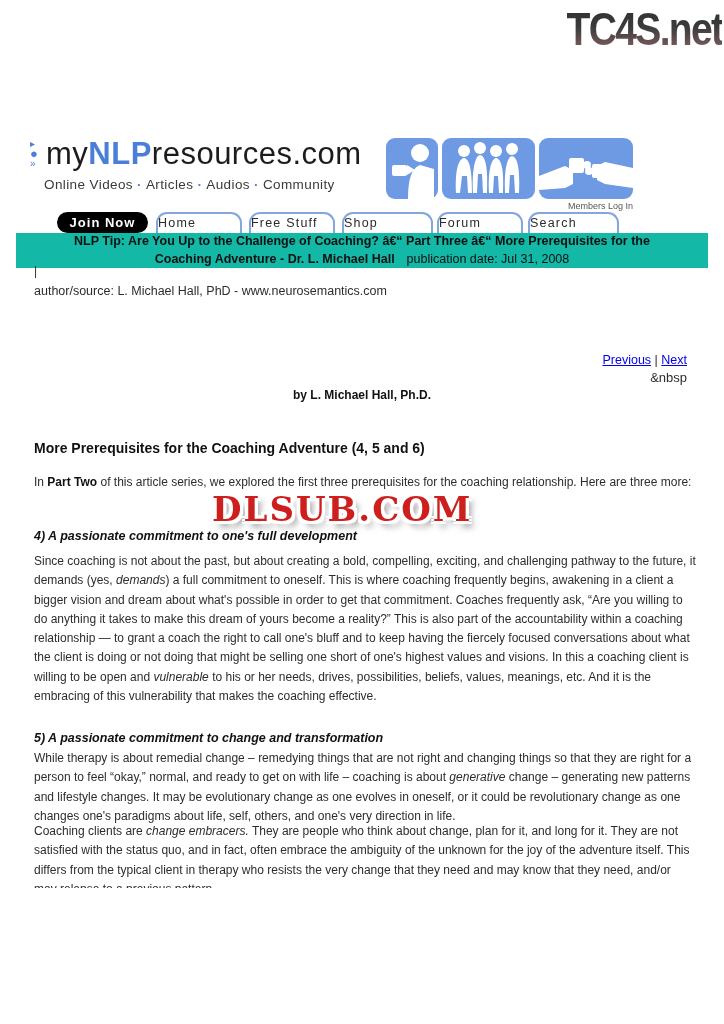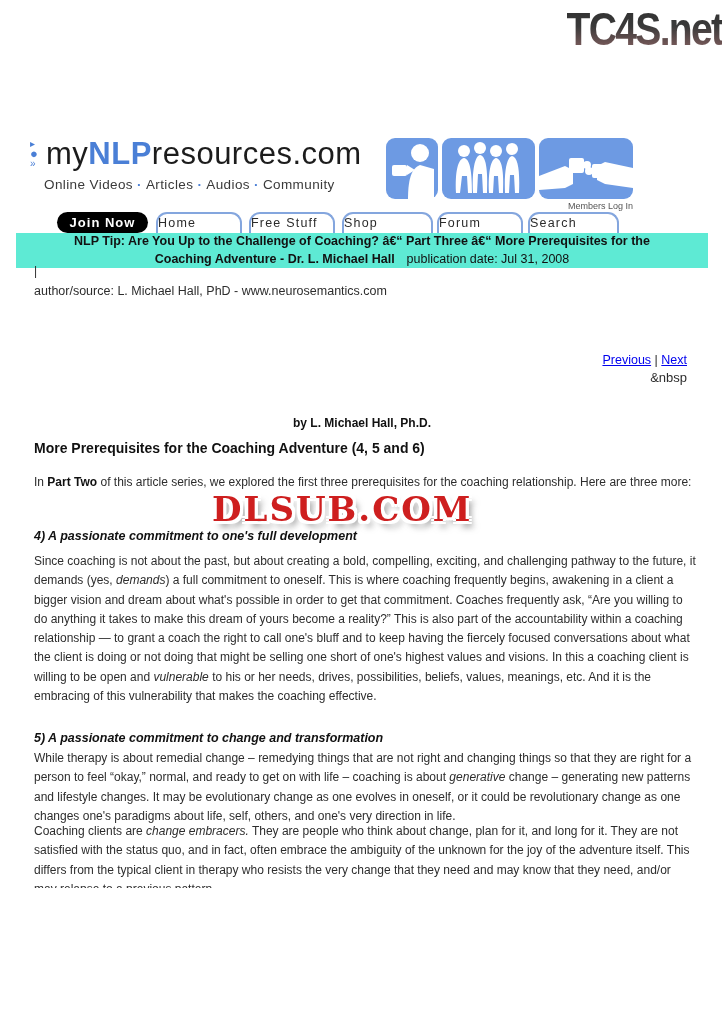--- a/index.html
+++ b/index.html
@@ -46,33 +46,33 @@
     font-size:12.5px; letter-spacing:1.2px; color:#2b2b2b; line-height:19px;
   }
   #tab-home { left:156px; width:86px; }
   #tab-free-stuff { left:249px; width:86px; }
   #tab-shop { left:342px; width:91px; }
   #tab-forum { left:437px; width:86px; }
   #tab-search { left:528px; width:91px; }
 
   
   #title { left:16px; top:233px; width:692px; text-align:center; font-weight:bold;
-           font-size:12.5px; line-height:17.5px; color:#111; background:#5eead4; }
+           font-size:12.5px; line-height:17.5px; color:#111; background:#14b8a6; }
   #title .pub { font-weight:normal; margin-left:12px; }
   #pipe { left:34px; top:264px; font-size:12px; }
   #author { left:34px; top:284px; font-size:12.5px; }
 
   
   #pager { top:353px; right:37px; font-size:12.5px; }
   #pager a { color:#0000EE; text-decoration:underline; }
   #nbsp { top:370px; right:37px; font-size:13px;text-align:center; }
 
   
   .body-txt { font-size:12px; line-height:19.3px; color:#2d2d2d; }
-  #byline { left:0; top:416px; width:724px; text-align:center; font-weight:bold; font-size:12px; color:#111; }
+  #byline { left:0; top:388px; width:724px; text-align:center; font-weight:bold; font-size:12px; color:#111; }
   #h-more { left:34px; top:440px; font-weight:bold; font-size:14px; color:#111; }
   #intro { left:34px; top:473px; width:660px; }
   .sec-h { left:34px; font-weight:bold; font-style:italic; font-size:12.5px; color:#111; }
   #h4 { top:529px; }
   #p4 { left:34px; top:552px; width:662px; }
   #h5 { top:731px; }
   #p5a { left:34px; top:749px; width:662px; }
   #p5b { left:34px; top:822px; width:662px; }
   #h6 { top:921px; }
   .it { font-style:italic; }

